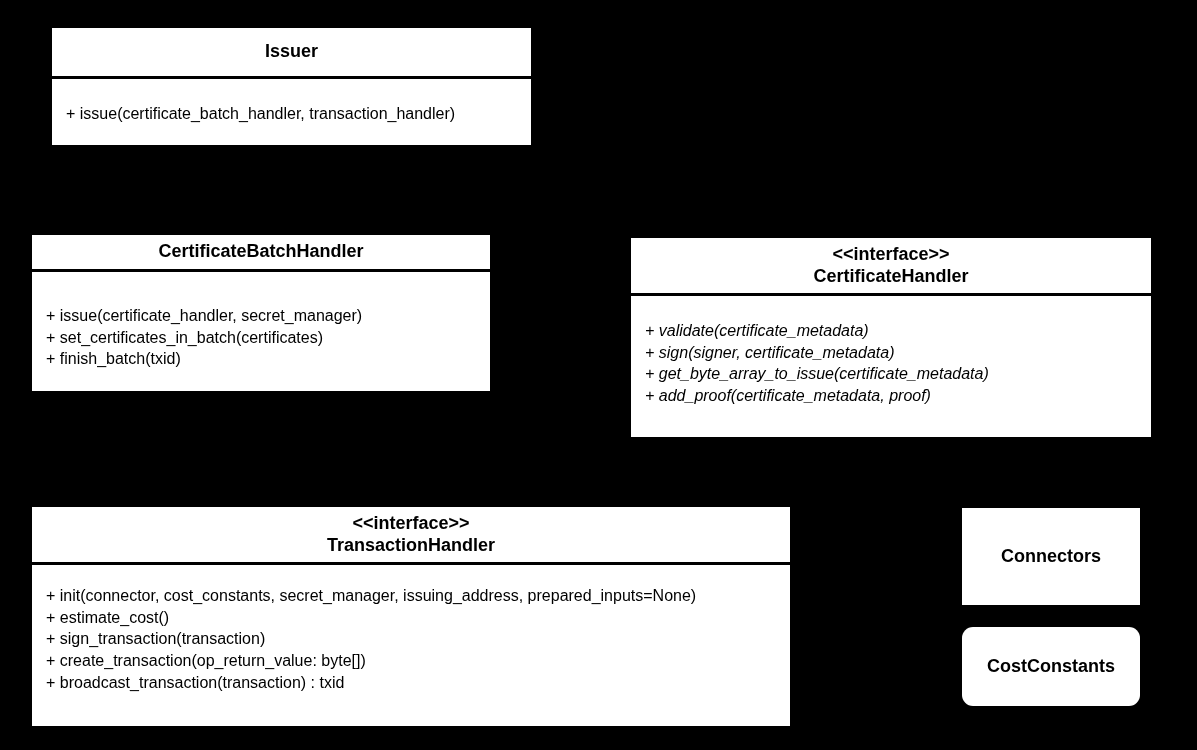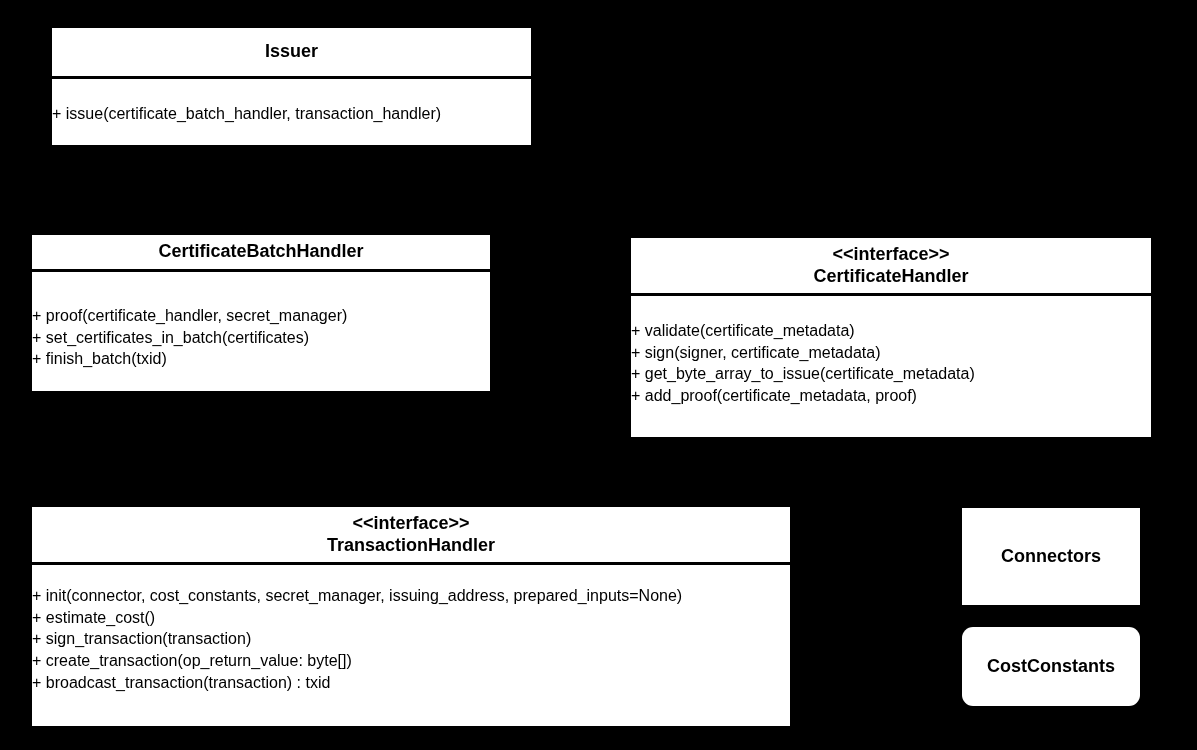--- a/index.html
+++ b/index.html
@@ -33,39 +33,39 @@
     border-bottom: 3px solid #000000;
     box-sizing: border-box;
   }
   .class-title.plain {
     height: 100%;
     border-bottom: none;
   }
   .methods {
     font-size: 16px;
     line-height: 21.7px;
-    padding-left: 0;
+    padding-left: 14px;
     padding-right: 6px;
     white-space: nowrap;
     overflow: hidden;
   }
   .stereotype:empty { display: none; }
 
   
   #box-issuer            { left: 52px;  top: 28px;  width: 479px; height: 117px; }
   #box-issuer .class-title   { height: 51px; }
   #box-issuer .methods       { padding-top: 24px; }
 
   #box-certificate-batch-handler { left: 32px;  top: 235px; width: 458px; height: 156px; }
   #box-certificate-batch-handler .class-title { height: 37px; }
   #box-certificate-batch-handler .methods     { padding-top: 33px; }
 
   #box-certificate-handler { left: 631px; top: 238px; width: 520px; height: 199px; }
   #box-certificate-handler .class-title { height: 58px; }
-  #box-certificate-handler .methods     { padding-top: 24px; }
+  #box-certificate-handler .methods     { padding-top: 24px; font-style: italic; }
 
   #box-transaction-handler { left: 32px;  top: 507px; width: 758px; height: 219px; }
   #box-transaction-handler .class-title { height: 58px; }
   #box-transaction-handler .methods     { padding-top: 20px; }
 
   #box-connectors          { left: 962px; top: 508px; width: 178px; height: 97px; }
   #box-cost-constants      { left: 962px; top: 627px; width: 178px; height: 79px; border-radius: 11px; }
 </style>
 </head>
 <body>
@@ -81,21 +81,21 @@
         <div>+ issue(certificate_batch_handler, transaction_handler)</div>
       </div>
   </div>
 
   <div class="class-box" id="box-certificate-batch-handler">
     <div class="class-title">
 
       <div>CertificateBatchHandler</div>
     </div>
     <div class="methods">
-        <div>+ proof(certificate_handler, secret_manager)</div>
+        <div>+ issue(certificate_handler, secret_manager)</div>
         <div>+ set_certificates_in_batch(certificates)</div>
         <div>+ finish_batch(txid)</div>
       </div>
   </div>
 
   <div class="class-box" id="box-certificate-handler">
     <div class="class-title">
       <div class="stereotype">&lt;&lt;interface&gt;&gt;</div>
       <div>CertificateHandler</div>
     </div>

